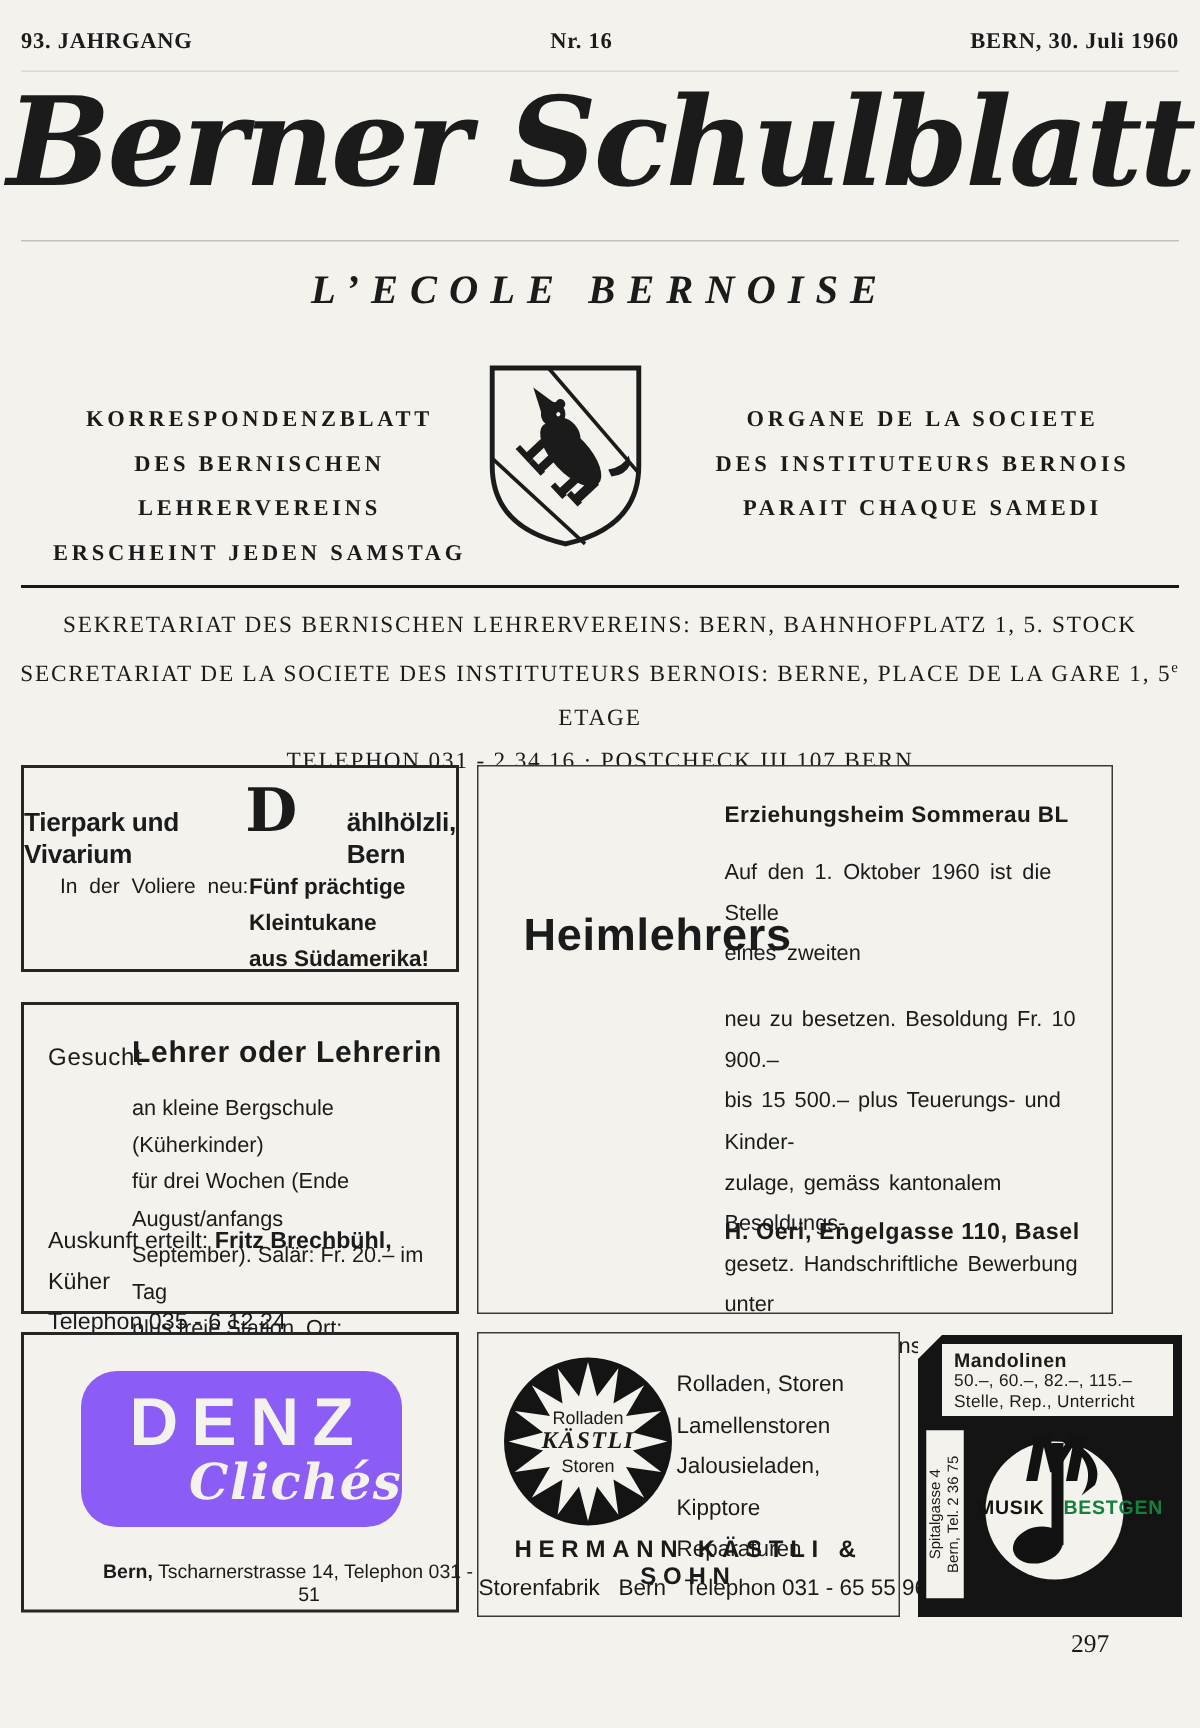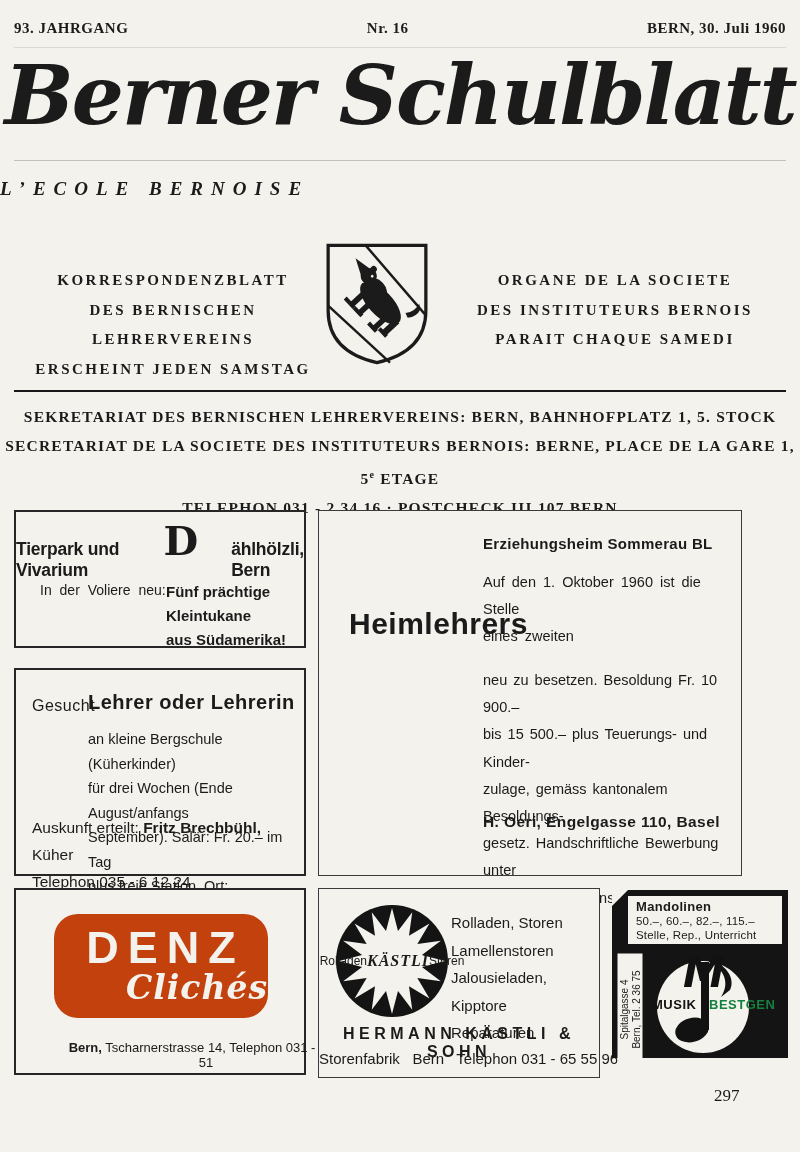--- a/index.html
+++ b/index.html
@@ -13,31 +13,31 @@
   }
   .abs{position:absolute;}
   
   .hdr-row{left:14px;top:20px;width:772px;display:flex;justify-content:space-between;
     font-family:"Liberation Serif",serif;font-weight:bold;font-size:15px;letter-spacing:.5px;}
   .hdr-rule{left:14px;top:47px;width:772px;height:1px;background:#dbd8d1;}
   .masthead{left:0;top:50px;width:800px;text-align:center;
     font-family:"DejaVu Serif",serif;font-style:italic;font-weight:bold;
     font-size:82px;letter-spacing:-2px;line-height:1.1;}
   .mast-rule{left:14px;top:160px;width:772px;height:1px;background:#c4c1ba;}
-  .subtitle{left:0;top:178px;width:800px;text-align:left;
+  .subtitle{left:0;top:178px;width:800px;text-align:center;
     font-family:"Liberation Serif",serif;font-style:italic;font-weight:bold;
-    font-size:19px;letter-spacing:8px;}
+    font-size:27px;letter-spacing:8px;}
   .org{top:266px;font-family:"Liberation Serif",serif;font-weight:bold;
     font-size:15px;letter-spacing:2.5px;line-height:29.5px;text-align:center;white-space:pre-line;}
   .org-left{left:28px;width:290px;}
   .org-right{left:452px;width:326px;}
   .crest{left:320px;top:238px;width:114px;height:132px;}
   .big-rule{left:14px;top:390px;width:772px;height:2px;background:#181818;}
   .sek{left:0;top:402px;width:800px;text-align:center;
-    font-family:"Liberation Serif",serif;font-weight:bold;font-size:15.5px;
+    font-family:"Liberation Serif",serif;font-weight:normal;font-size:15.5px;
     letter-spacing:1.2px;line-height:29px;}
   .sek sup{font-size:10px;}
   
   .adbox{background:#f4f2ec;box-sizing:border-box;}
   .b2{border:2px solid #262626;}
   .b1{border:1.5px solid #3a3a3a;}
   .pre{white-space:pre-line;}
   
   .tp-title{left:0;top:14px;width:100%;display:flex;justify-content:center;align-items:baseline;font-weight:bold;gap:32px;}
   .tp-t1,.tp-t2{font-size:17.5px;letter-spacing:-.2px;}
@@ -49,36 +49,36 @@
   .gs-title{left:72px;top:21px;font-weight:bold;font-size:20px;letter-spacing:.5px;}
   .gs-body{left:72px;top:57px;width:204px;font-size:14.5px;line-height:24.5px;}
   .gs-contact{left:16px;top:144px;font-size:15.5px;line-height:27px;}
   
   .hl-title{left:164px;top:24px;font-weight:bold;font-size:15px;letter-spacing:.3px;}
   .hl-intro{left:164px;top:58px;width:250px;font-size:14.5px;line-height:27px;word-spacing:3px;}
   .hl-head{left:30px;top:96px;font-weight:bold;font-size:30px;letter-spacing:.5px;}
   .hl-body{left:164px;top:156px;width:246px;font-size:14.5px;line-height:27.2px;word-spacing:2px;}
   .hl-contact{left:164px;top:302px;font-weight:bold;font-size:15.5px;letter-spacing:.4px;}
   
-  .dz-logo{left:38px;top:24px;width:214px;height:104px;background:#c2410c;border-radius:24px;color:#f4f2ec;}
+  .dz-logo{left:38px;top:24px;width:214px;height:104px;background:#8b5cf6;border-radius:24px;color:#f4f2ec;}
   .dz-main{left:0;top:8px;width:100%;text-align:center;font-weight:bold;font-size:45px;letter-spacing:9px;text-indent:9px;}
   .dz-script{left:0;top:54px;width:100%;text-align:right;box-sizing:border-box;
     font-family:"DejaVu Serif",serif;font-style:italic;font-weight:bold;font-size:33px;letter-spacing:1px;}
   .dz-cap{left:0;top:150px;width:100%;text-align:center;font-size:13px;padding-left:46px;}
   
   .ks-badge{left:16px;top:15px;width:114px;height:114px;}
-  .ks-badge-text{left:16px;top:15px;width:114px;height:114px;display:flex;flex-direction:row;
+  .ks-badge-text{left:16px;top:15px;width:114px;height:114px;display:flex;flex-direction:column;
     align-items:center;justify-content:center;line-height:16px;}
   .ks-b1,.ks-b3{font-size:12px;}
   .ks-b2{font-family:"Liberation Serif",serif;font-weight:bold;font-style:italic;font-size:16px;letter-spacing:1px;}
   .ks-list{left:132px;top:20px;font-size:15px;line-height:27.5px;}
   .ks-co{left:0;top:136px;width:100%;text-align:center;font-weight:bold;font-size:16px;letter-spacing:4.5px;}
   .ks-ft{left:0;top:161px;width:100%;text-align:center;font-size:15px;white-space:pre;}
   
-  .bg-frame{left:612px;top:890px;width:176px;height:168px;background:#141414;}
+  .bg-frame{left:612px;top:890px;width:176px;height:188px;background:#141414;}
   .bg-notch{left:0;top:0;width:0;height:0;border-left:16px solid #f4f2ec;border-bottom:16px solid transparent;}
   .bg-panel{left:16px;top:6px;width:154px;height:48px;background:#f4f2ec;padding:3px 0 0 8px;box-sizing:border-box;}
   .bg-prod{font-weight:bold;font-size:13px;letter-spacing:.3px;}
   .bg-sm{font-size:11.5px;line-height:14px;letter-spacing:.2px;}
   .bg-addr{left:-38px;top:107px;width:112px;height:24px;background:#f4f2ec;transform:rotate(-90deg);
     text-align:center;font-size:10px;line-height:11.5px;padding-top:1px;}
   .bg-logo{left:0;top:54px;width:176px;height:134px;}
   .bg-M{left:66px;top:58px;width:52px;text-align:center;color:#121212;
     font-style:italic;font-weight:bold;font-size:42px;font-family:"DejaVu Sans",sans-serif;}
   .bg-musik{left:40px;top:107px;color:#121212;font-weight:bold;font-size:13px;letter-spacing:.5px;}

